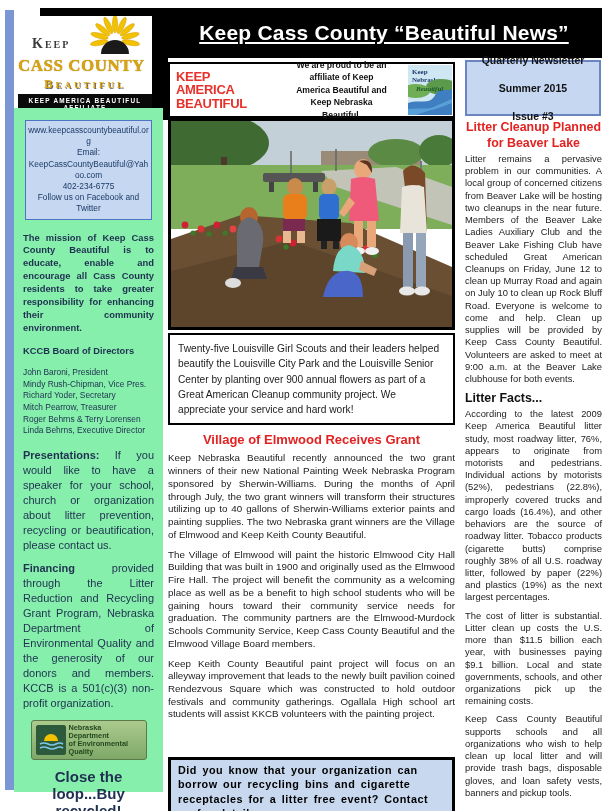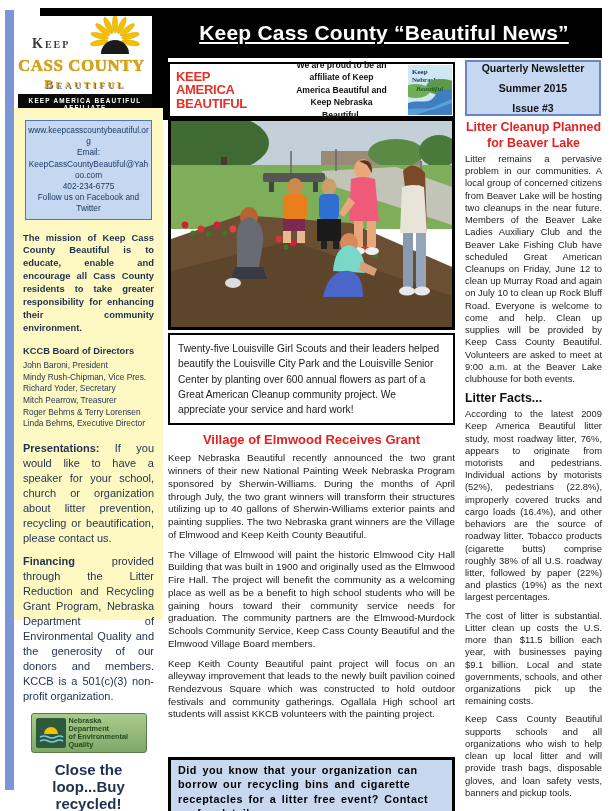--- a/index.html
+++ b/index.html
@@ -27,28 +27,28 @@
   .logo-beautiful { text-align:center; font-family:"Liberation Serif", serif; font-weight:bold; font-variant:small-caps; color:#d9a40e; font-size:13px; letter-spacing:3px; text-shadow:1px 1px 0 #666; }
   .logo-strip { background:#0a0a0a; color:#fff; font-size:6.4px; font-weight:bold; letter-spacing:1.2px; text-align:center; padding:2.5px 0 2px; margin-top:2px; }
 
   
   .affiliate-box { position:absolute; left:168px; top:62px; width:287px; height:56px; background:#fff; border:2px solid #000; box-sizing:border-box; display:flex; align-items:center;gap:17px; }
   .kab-text { width:86px; padding-left:6px; color:#e8312a; font-weight:bold; font-size:13px; line-height:1.05; letter-spacing:-0.3px; }
   .affiliate-msg { flex:1; text-align:center; font-size:8.6px; font-weight:bold; color:#111; line-height:1.45; padding:0 3px;margin-left:13px; }
   .knb-logo { width:44px; height:50px; margin-right:1px; flex:0 0 auto; }
 
   
-  .issue-box { position:absolute; left:465px; top:60px; width:136px; height:56px; background:#c6d7f2; border:2px solid #6b85c0; box-sizing:border-box; text-align:center; font-weight:bold; color:#111; font-size:10.5px; display:flex; flex-direction:column; justify-content:center; gap:8px; }
-
-  
-  .sidebar { position:absolute; left:14px; top:108px; width:149px; height:512px; background:#fef9c3; color:#1f3050; box-sizing:border-box; padding:12px 9px 0 9px; }
+  .issue-box { position:absolute; left:465px; top:60px; width:136px; height:56px; background:#c6d7f2; border:2px solid #6b85c0; box-sizing:border-box; text-align:center; font-weight:bold; color:#111; font-size:10.5px; display:flex; flex-direction:column; justify-content:center; gap:16px; }
+
+  
+  .sidebar { position:absolute; left:14px; top:108px; width:149px; height:684px; background:#86efac; color:#1f3050; box-sizing:border-box; padding:12px 9px 0 9px; }
   .contact-box { background:#c6d7f2; border:1.5px solid #4f74c2; text-align:center; font-size:8.3px; line-height:1.35; padding:4px 2px; color:#15365f; margin:0 2px 12px 2px; word-wrap:break-word; }
   .contact-box .link { cursor:pointer; }
   .mission { font-size:9.4px; font-weight:bold; text-align:justify; line-height:1.38; margin-bottom:11px; }
-  .board-title { font-size:9.3px; font-weight:bold; margin-bottom:4px; }
+  .board-title { font-size:9.3px; font-weight:bold; margin-bottom:11px; }
   .board-list { font-size:8.4px; line-height:1.38; margin-bottom:11px; }
   .side-par { font-size:11px; text-align:justify; line-height:1.36; margin-bottom:9px; }
   .side-par b { font-weight:bold; }
   .ndeq-logo { width:116px; height:40px; margin:3px auto 8px; background:linear-gradient(#aacb8d,#7fa868); border:1px solid #5a7a4a; border-radius:3px; display:flex; align-items:center; padding:2px; box-sizing:border-box; }
   .ndeq-emblem { width:30px; height:30px; background:#2d5a3a; border-radius:3px; margin:0 3px 0 2px; flex:0 0 auto; }
   .ndeq-text { font-size:7.3px; font-weight:bold; color:#24481f; line-height:1.1; }
   .close-loop { text-align:center; font-size:15px; font-weight:bold; margin:2px 0 6px; }
   .recycle { text-align:center; font-size:30px; line-height:30px; color:#1e8a1e; margin-bottom:6px; }
   .programs-intro { text-align:center; font-size:8.4px; font-weight:bold; line-height:1.3; margin-bottom:8px; }
   .programs-list { text-align:center; font-size:9.4px; line-height:1.5; }
@@ -268,21 +268,21 @@
           <path d="M232,50 Q242,38 254,52 L256,110 L248,112 L250,64 L234,66 Z" fill="#7a4a28"></path>
           <path d="M231,66 Q242,62 253,66 L256,112 L229,112 Z" fill="#e8e4da"></path>
           <rect x="232" y="112" width="10" height="54" fill="#8a9ab0"></rect>
           <rect x="245" y="112" width="10" height="54" fill="#95a5ba"></rect>
           <ellipse cx="236" cy="170" rx="8" ry="4.5" fill="#e8e8e8"></ellipse>
           <ellipse cx="251" cy="170" rx="8" ry="4.5" fill="#e8e8e8"></ellipse>
         </g>
       </svg>
     </div>
 
-    <div class="caption-box">Twenty-five Louisville Girl Scouts and their leaders helped beautify the Louisville City Park and the Louisville Senior Center by planting over 600 annual flowers as part of a Great American Cleanup community project. We appreciate your service and hard work!</div>
+    <div class="caption-box">Twenty-five Louisville Girl Scouts and their leaders helped beautify the Louisville City Park and the Louisville Senior Center by planting over 900 annual flowers as part of a Great American Cleanup community project. We appreciate your service and hard work!</div>
 
     <div class="mid-heading">Village of Elmwood Receives Grant</div>
     <p class="body">Keep Nebraska Beautiful recently announced the two grant winners of their new National Painting Week Nebraska Program sponsored by Sherwin-Williams. During the months of April through July, the two grant winners will transform their structures utilizing up to 40 gallons of Sherwin-Williams exterior paints and painting supplies. The two Nebraska grant winners are the Village of Elmwood and Keep Keith County Beautiful.</p>
     <p class="body">The Village of Elmwood will paint the historic Elmwood City Hall Building that was built in 1900 and originally used as the Elmwood Fire Hall. The project will benefit the community as a welcoming place as well as be a benefit to high school students who will be gaining hours toward their community service needs for graduation. The community partners are the Elmwood-Murdock Schools Community Service, Keep Cass County Beautiful and the Elmwood Village Board members.</p>
     <p class="body">Keep Keith County Beautiful paint project will focus on an alleyway improvement that leads to the newly built pavilion coined Rendezvous Square which was constructed to hold outdoor festivals and community gatherings. Ogallala High school art students will assist KKCB volunteers with the painting project.</p>
   </div>
 
   <div class="dyk-box">Did you know that your organization can borrow our recycling bins and cigarette receptacles for a litter free event? Contact us for details.</div>
 
   <div class="right-col">

